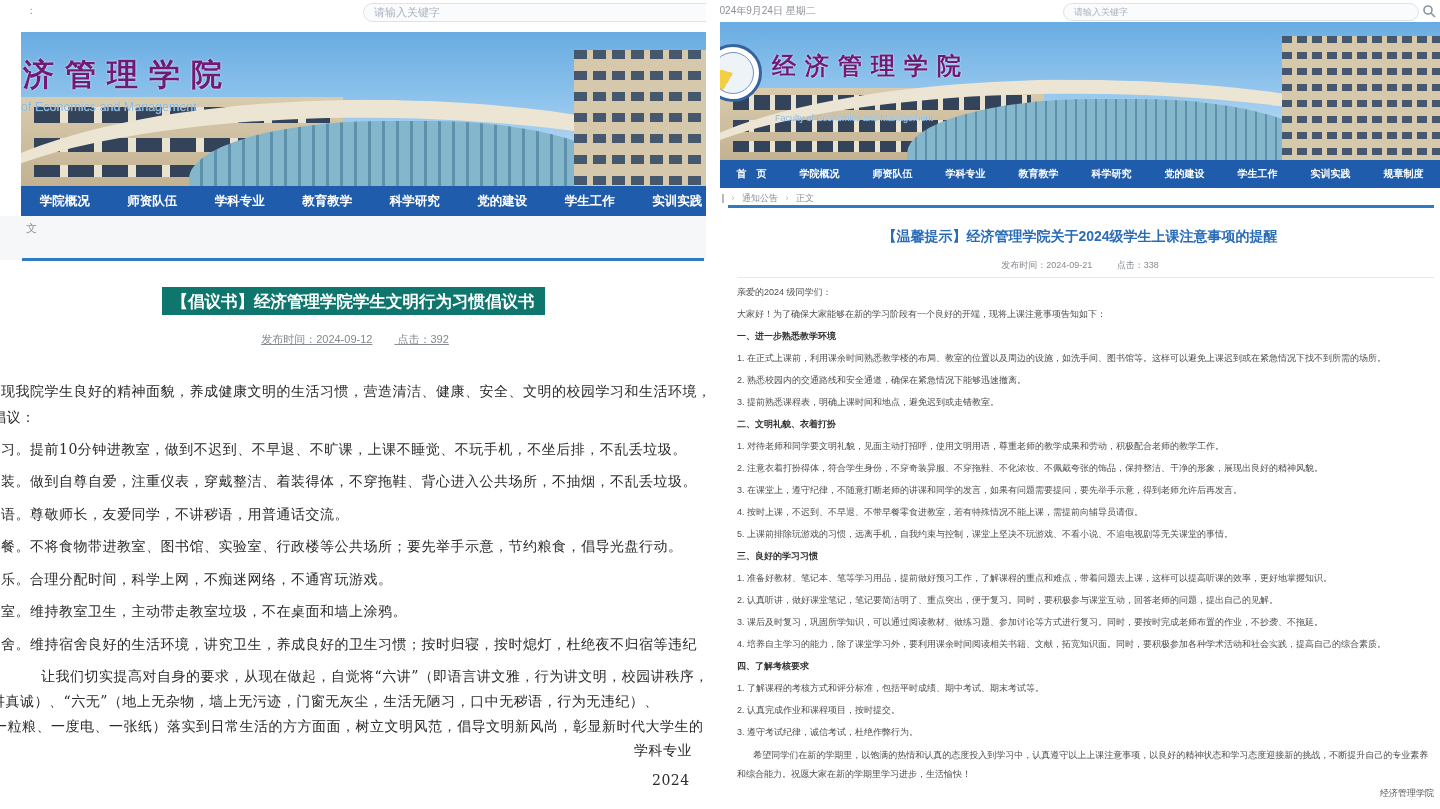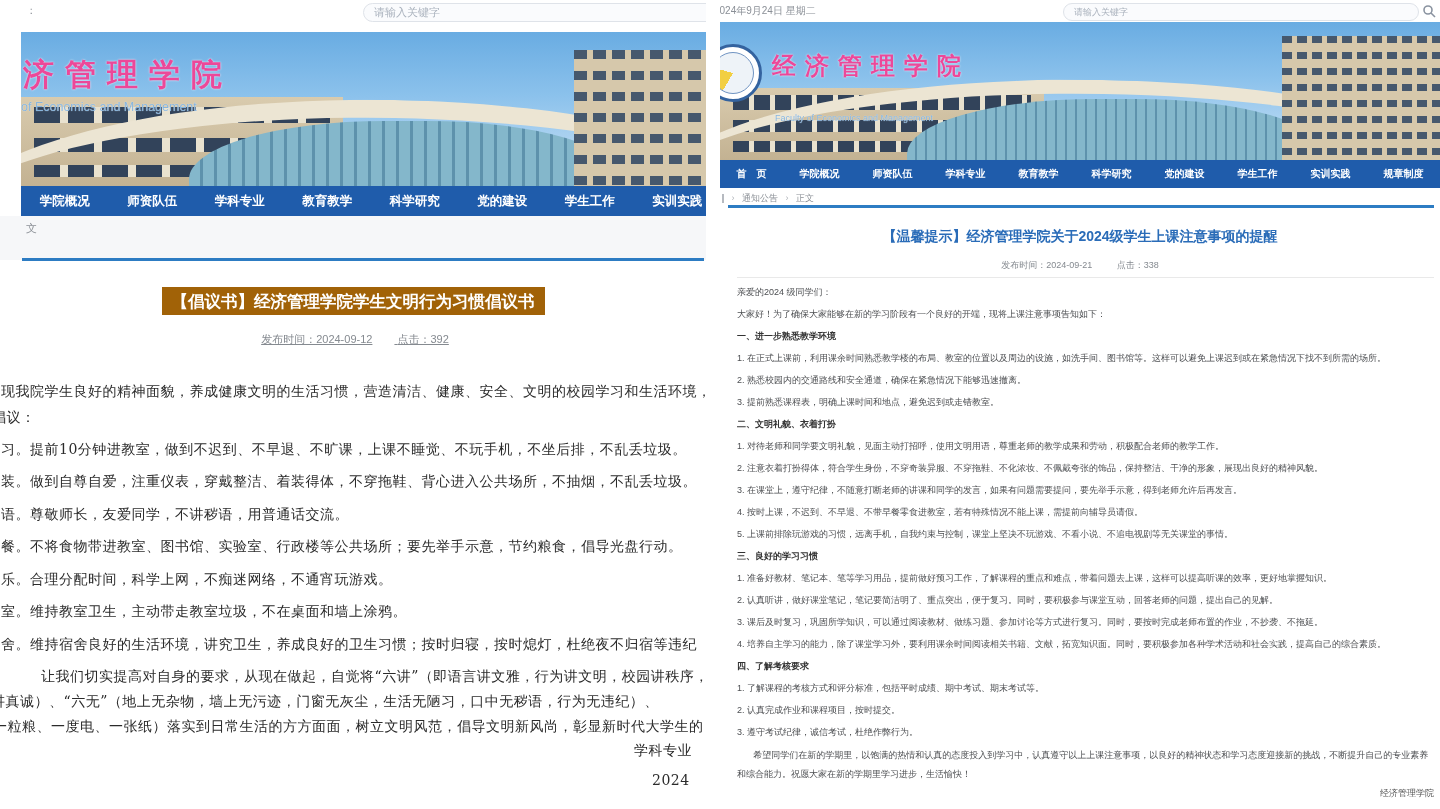--- a/index.html
+++ b/index.html
@@ -24,41 +24,41 @@
   .bl{position:absolute;background:linear-gradient(180deg,#d9cbae,#c3b292);}
   .bl .rows{position:absolute;left:4%;right:4%;
         background:repeating-linear-gradient(90deg,#32435a 0 26px,#e9e2cf 26px 34px);}
   .curve{position:absolute;border-radius:50%;border-top:18px solid #ece5d3;
          box-shadow:0 6px 0 rgba(255,255,255,.45);}
   .glass{position:absolute;background:repeating-linear-gradient(90deg,#84b7cb 0 11px,#5e92ac 11px 14px);
          border-radius:45% 45% 0 0/90% 90% 0 0;}
   .br{position:absolute;background-image:
         repeating-linear-gradient(90deg,transparent 0 13px,#d6c8ab 13px 19px),
         repeating-linear-gradient(180deg,#46586d 0 9px,#d6c8ab 9px 21px);}
-  .brand-cn{font-weight:bold;color:#ec4899;text-shadow:0 0 2px rgba(255,255,255,.9);}
+  .brand-cn{font-weight:bold;color:#701a75;text-shadow:0 0 2px rgba(255,255,255,.9);}
   .brand-en{color:#86b4dd;text-shadow:0 0 1px rgba(255,255,255,.8);}
   .logo{border-radius:50%;background:#fff;border:3px solid #34639f;box-sizing:border-box;}
   .logo-core{position:absolute;inset:5px;border-radius:50%;
              background:conic-gradient(from 210deg,#f2cf43 0 75deg,#eef3f8 75deg 360deg);
              border:1px solid #6f93c2;}
 
   
   .nav{background:#1f5cab;display:flex;align-items:center;justify-content:space-around;
        color:#fff;font-weight:bold;}
   .nav span{cursor:pointer;}
 
   
   .strip-l{background:#f6f7f9;}
   .crumb{color:#8d9298;}
   .crumb .sep{margin:0 5px;color:#b0b4ba;}
   .blueline{background:#2d7cc3;}
 
   
   .title-wrap{text-align:center;}
-  .hl{background:#a16207;color:#fff;font-weight:bold;font-size:16.5px;padding:5px 10px;line-height:1.4;}
+  .hl{background:#0f766e;color:#fff;font-weight:bold;font-size:16.5px;padding:5px 10px;line-height:1.4;}
   .rtitle{color:#2a6cb8;font-weight:bold;font-size:14px;text-align:center;}
   .meta{text-align:center;color:#858a90;}
   .meta .gap{display:inline-block;width:22px;}
   .lline{font-family:"DejaVu Serif",serif;font-size:14px;color:#2b2b2b;letter-spacing:.5px;}
   .rline{font-size:9px;color:#4d4f52;}
   .rline.b{font-weight:bold;color:#333;}
   .divider{background:#e9e9e9;height:1px;}
   .closing{font-size:9px;color:#4d4f52;line-height:19px;text-indent:1.8em;}
   .sig{color:#555;}
 </style>

